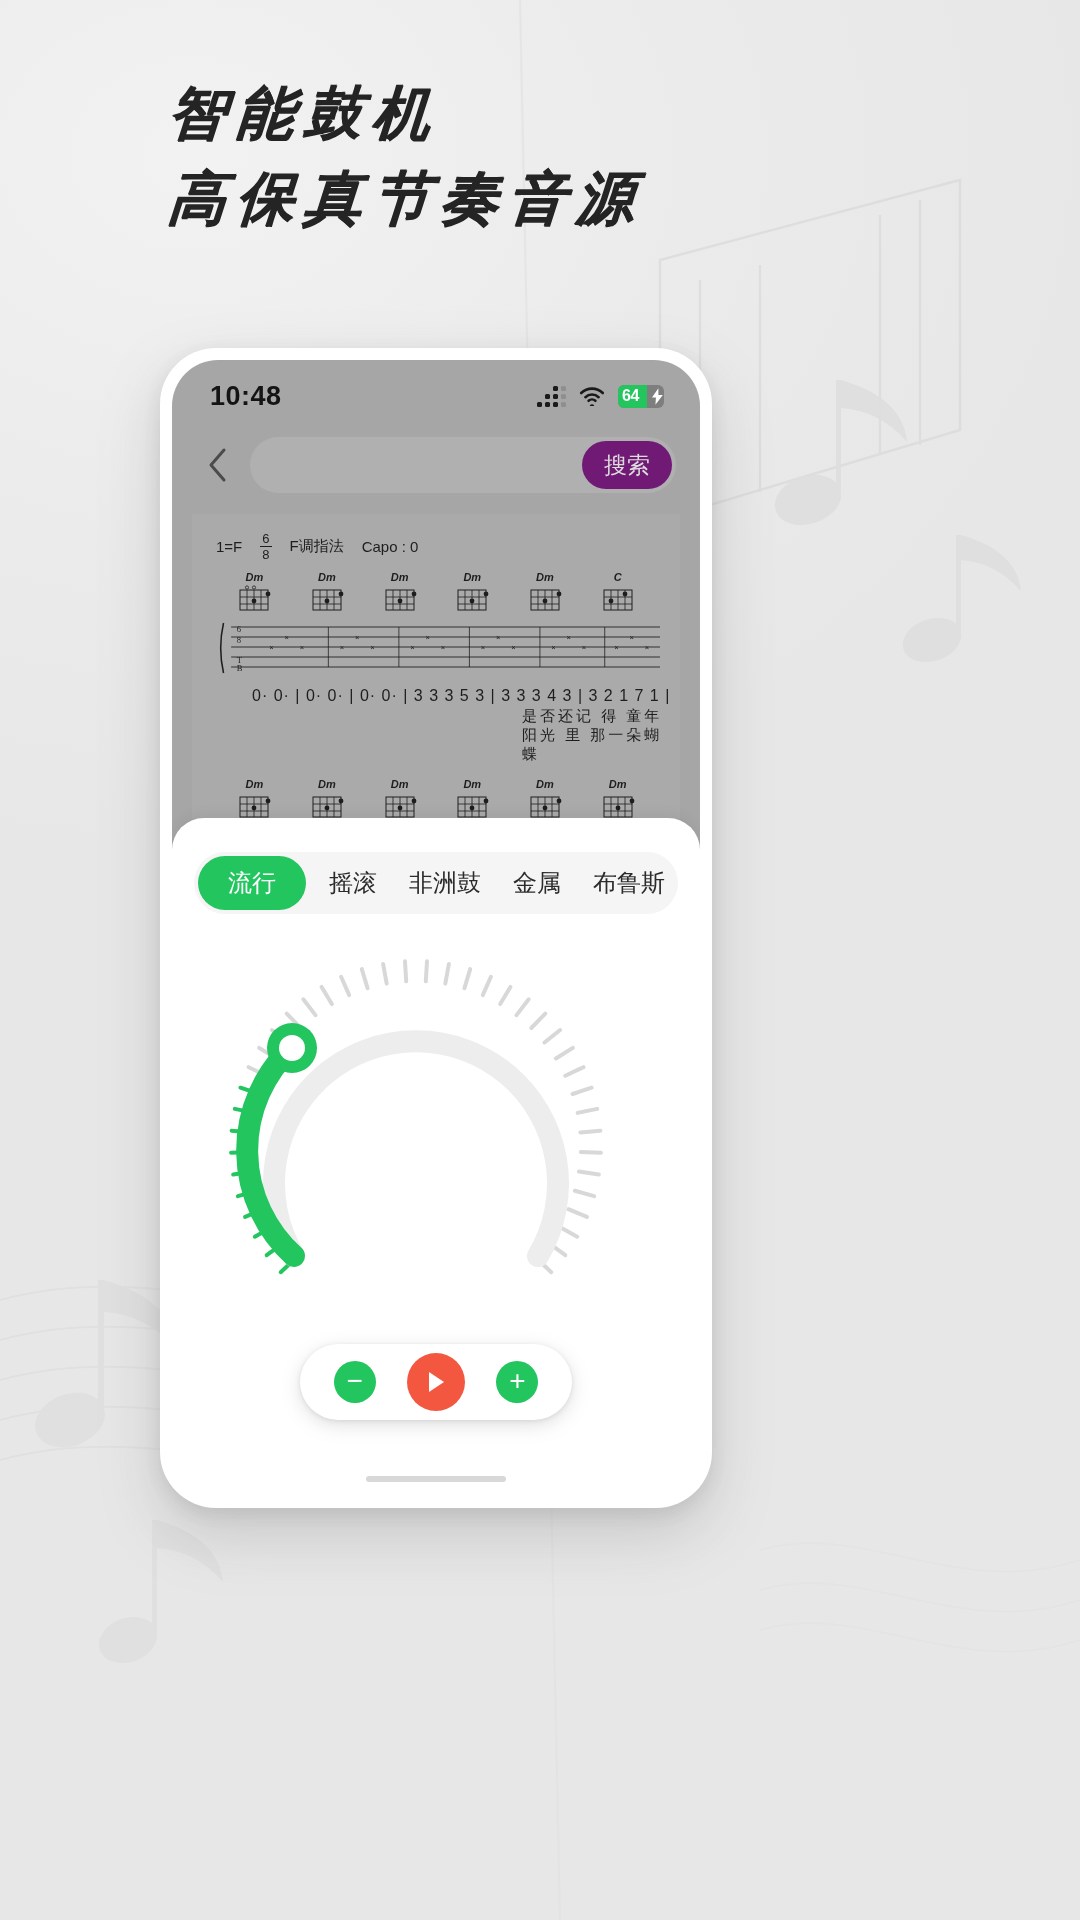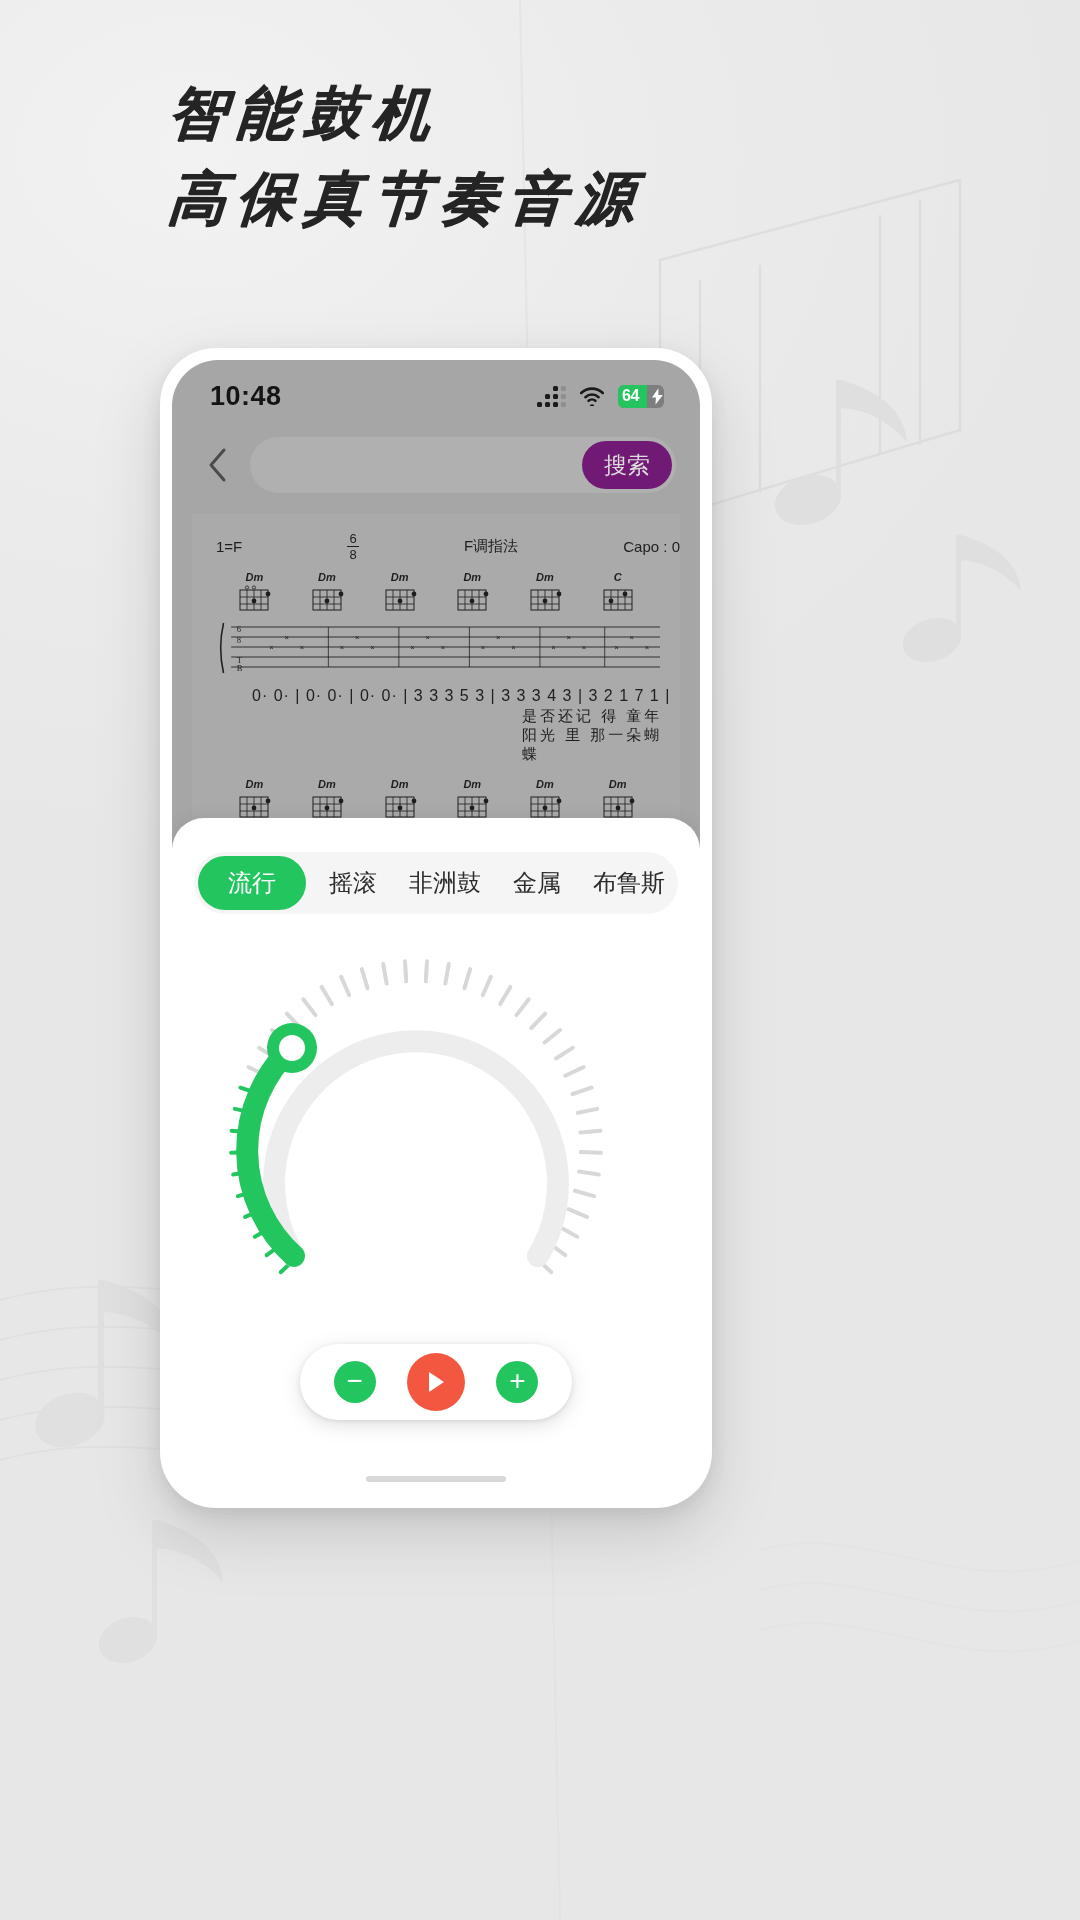--- a/index.html
+++ b/index.html
@@ -186,21 +186,20 @@
     text-align: center;
     font-size: 17px;
     margin-top: 9px;
   }
   .score-meta {
     margin: 18px 0 0 24px;
     font-size: 15px;
     display: flex;
     align-items: center;
     gap: 18px;
-    justify-content: space-between;
   }
   .frac { display:inline-flex; flex-direction:column; align-items:center; line-height:1; font-size:13px; }
   .frac .num { border-bottom:1px solid #1e1e1e; padding:0 2px 1px; }
   .frac .den { padding-top:1px; }
 
   .chord-row {
     display: flex;
     justify-content: space-around;
     padding: 0 26px;
     margin-top: 10px;

